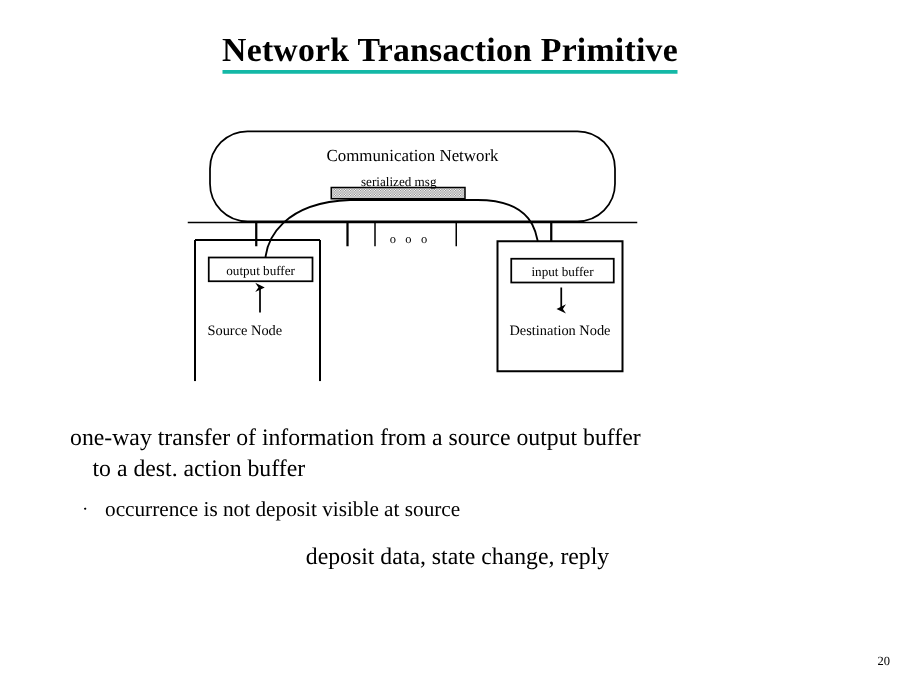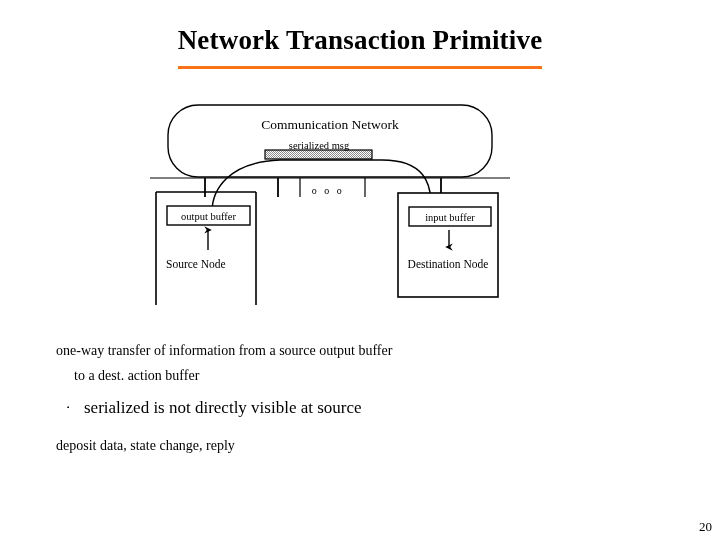--- a/index.html
+++ b/index.html
@@ -22,22 +22,22 @@
     left: 0;
     top: 26px;
     width: 720px;
     text-align: center;
     font-size: 27px;
     font-weight: bold;
     letter-spacing: 0.2px;
     line-height: 1.1;
   }
   #slide-title span.title-text {
-    border-bottom: 3px solid #f97316;
-    padding-bottom: 11px;
+    border-bottom: 3px solid #14b8a6;
+    padding-bottom: 1px;
   }
 
   
   #diagram {
     position: absolute;
     left: 150px;
     top: 90px;
     width: 360px;
     height: 215px;
   }
@@ -50,21 +50,21 @@
   }
 
   
   #body-text {
     position: absolute;
     left: 56px;
     top: 338px;
     width: 620px;
   }
   .lvl1 {
-    font-size: 14px;
+    font-size: 19px;
     line-height: 25px;
     margin: 0 0 2px 0;
     text-indent: 0;
     padding-left: 0;
   }
   .lvl1 .wrap-indent {
     display: block;
     padding-left: 18px;
   }
   .lvl2 {
@@ -75,28 +75,29 @@
     position: relative;
   }
   .lvl2 .b-dot {
     position: absolute;
     left: 10px;
     top: -1px;
     font-size: 13px;
   }
   .lvl1.last {
     margin-top: 14px;
+    text-align: center;
   }
 
   
   #page-number {
     position: absolute;
     right: 8px;
     bottom: 5px;
-    font-size: 13px;
+    font-size: 10px;
     font-family: "Liberation Serif", "DejaVu Serif", serif;
     color: #000;
   }
 </style>
 </head>
 <body>
 
 <div id="slide-title">
   <span class="title-text">Network Transaction Primitive</span>
 </div>
@@ -159,21 +160,21 @@
     <span>one-way transfer of information from a source output buffer</span>
     <span class="wrap-indent">to a dest. action buffer</span>
   </p>
 
   <p class="lvl2">
     <span class="b-dot">·</span>
   </p>
 
   <p class="lvl2">
     <span class="b-dot">·</span>
-    <span>serialized is not directly visible at source</span>
+    <span>occurrence is not deposit visible at source</span>
   </p>
 
   <p class="lvl1 last">
     <span>deposit data, state change, reply</span>
   </p>
 
 </div>
 
 <div id="page-number">20</div>
 

